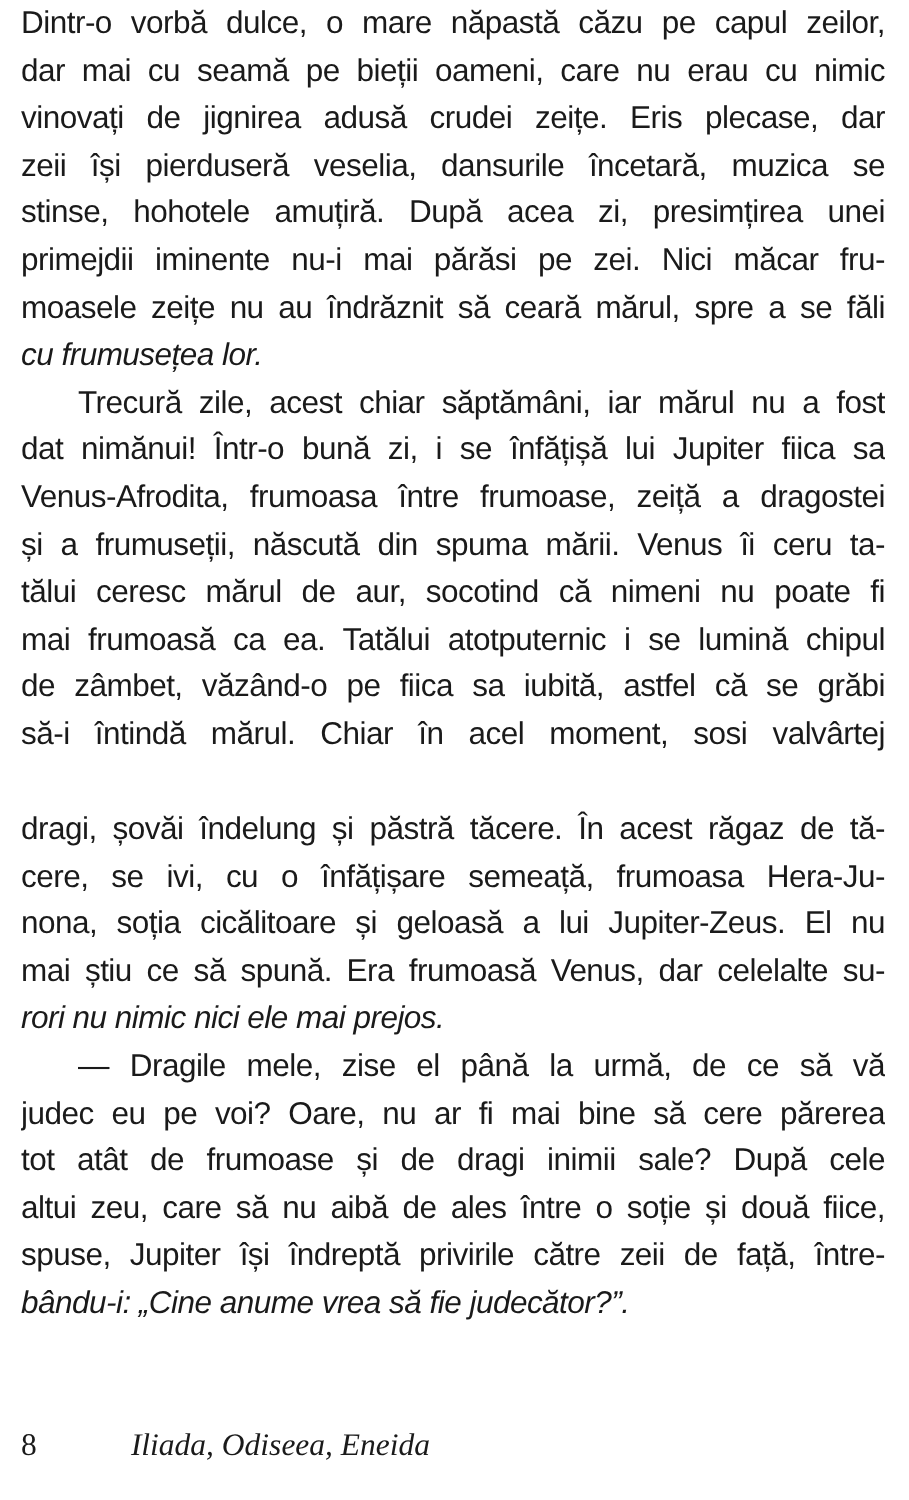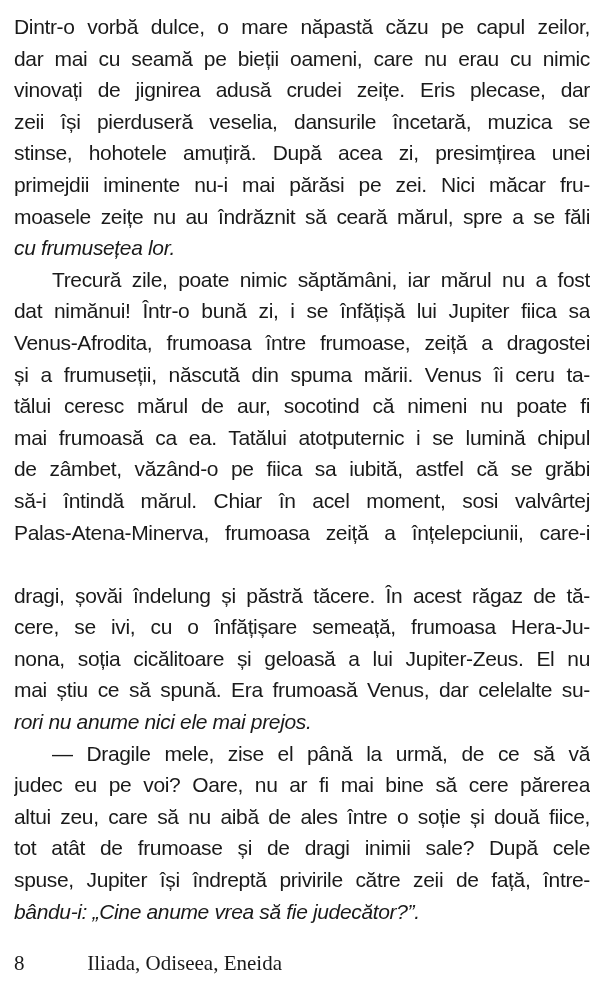--- a/index.html
+++ b/index.html
@@ -10,21 +10,21 @@
     body {
       width: 606px;
       height: 1000px;
       position: relative;
       overflow: hidden;
       color: #1a1a1a;
     }
     .page {
       position: absolute;
       left: 14px;
-      top: 11px;
+      top: 0;
       width: 576px;
     }
     .line {
       display: block;
       height: 31.6px;
       line-height: 31.6px;
       font-family: "Liberation Sans", sans-serif;
       font-size: 21px;
       letter-spacing: -0.35px;
       white-space: nowrap;
@@ -51,65 +51,65 @@
       font-family: "Liberation Serif", serif;
       font-size: 21px;
       color: #1a1a1a;
       white-space: nowrap;
     }
     .footer .page-num {
       display: inline-block;
       width: 68px;
     }
     .footer .book-title {
+      font-style: italic;
     }
   </style>
 </head>
 <body>
 
 <div class="page">
 
   <div>
     <span class="line">Dintr-o vorbă dulce, o mare năpastă căzu pe capul zeilor,</span>
     <span class="line">dar mai cu seamă pe bieții oameni, care nu erau cu nimic</span>
     <span class="line">vinovați de jignirea adusă crudei zeițe. Eris plecase, dar</span>
     <span class="line">zeii își pierduseră veselia, dansurile încetară, muzica se</span>
     <span class="line">stinse, hohotele amuțiră. După acea zi, presimțirea unei</span>
     <span class="line">primejdii iminente nu-i mai părăsi pe zei. Nici măcar fru-</span>
     <span class="line">moasele zeițe nu au îndrăznit să ceară mărul, spre a se făli</span>
     <span class="line last">cu frumusețea lor.</span>
   </div>
 
   <div>
-    <span class="line indent">Trecură zile, poate nimic săptămâni, iar mărul nu a fost</span>
+    <span class="line indent">Trecură zile, acest chiar săptămâni, iar mărul nu a fost</span>
     <span class="line">dat nimănui! Într-o bună zi, i se înfățișă lui Jupiter fiica sa</span>
     <span class="line">Venus-Afrodita, frumoasa între frumoase, zeiță a dragostei</span>
     <span class="line">și a frumuseții, născută din spuma mării. Venus îi ceru ta-</span>
     <span class="line">tălui  ceresc mărul de aur, socotind că nimeni nu poate fi</span>
     <span class="line">mai frumoasă ca ea. Tatălui atotputernic i se lumină chipul</span>
     <span class="line">de zâmbet, văzând-o pe fiica sa iubită, astfel că se grăbi</span>
     <span class="line">să-i întindă mărul. Chiar în acel moment, sosi valvârtej</span>
-    <span class="line">Palas-Atena-Minerva, frumoasa zeiță a înțelepciunii, care-i</span>
   </div>
 
   <div class="gap"></div>
 
   <div>
     <span class="line">dragi, șovăi îndelung și păstră tăcere. În acest răgaz de tă-</span>
     <span class="line">cere, se ivi, cu o înfățișare semeață, frumoasa Hera-Ju-</span>
     <span class="line">nona, soția cicălitoare și geloasă a lui Jupiter-Zeus. El nu</span>
     <span class="line">mai știu ce să spună. Era frumoasă Venus, dar celelalte su-</span>
-    <span class="line last">rori nu anume nici ele mai prejos.</span>
+    <span class="line last">rori nu nimic nici ele mai prejos.</span>
   </div>
 
   <div>
     <span class="line indent">— Dragile mele, zise el până la urmă, de ce să vă</span>
     <span class="line">judec eu pe voi? Oare, nu ar fi mai bine să cere părerea</span>
+    <span class="line">tot atât de frumoase și de dragi inimii sale? După cele</span>
     <span class="line">altui zeu, care să nu aibă de ales între o soție și două fiice,</span>
-    <span class="line">tot atât de frumoase și de dragi inimii sale? După cele</span>
     <span class="line">spuse, Jupiter își îndreptă privirile către zeii de față, între-</span>
     <span class="line last">bându-i: „Cine anume  vrea să fie judecător?”.</span>
   </div>
 </div>
 
 <div class="footer">
   <span class="page-num">8</span>
   <span class="book-title">Iliada, Odiseea, Eneida</span>
 </div>
 

